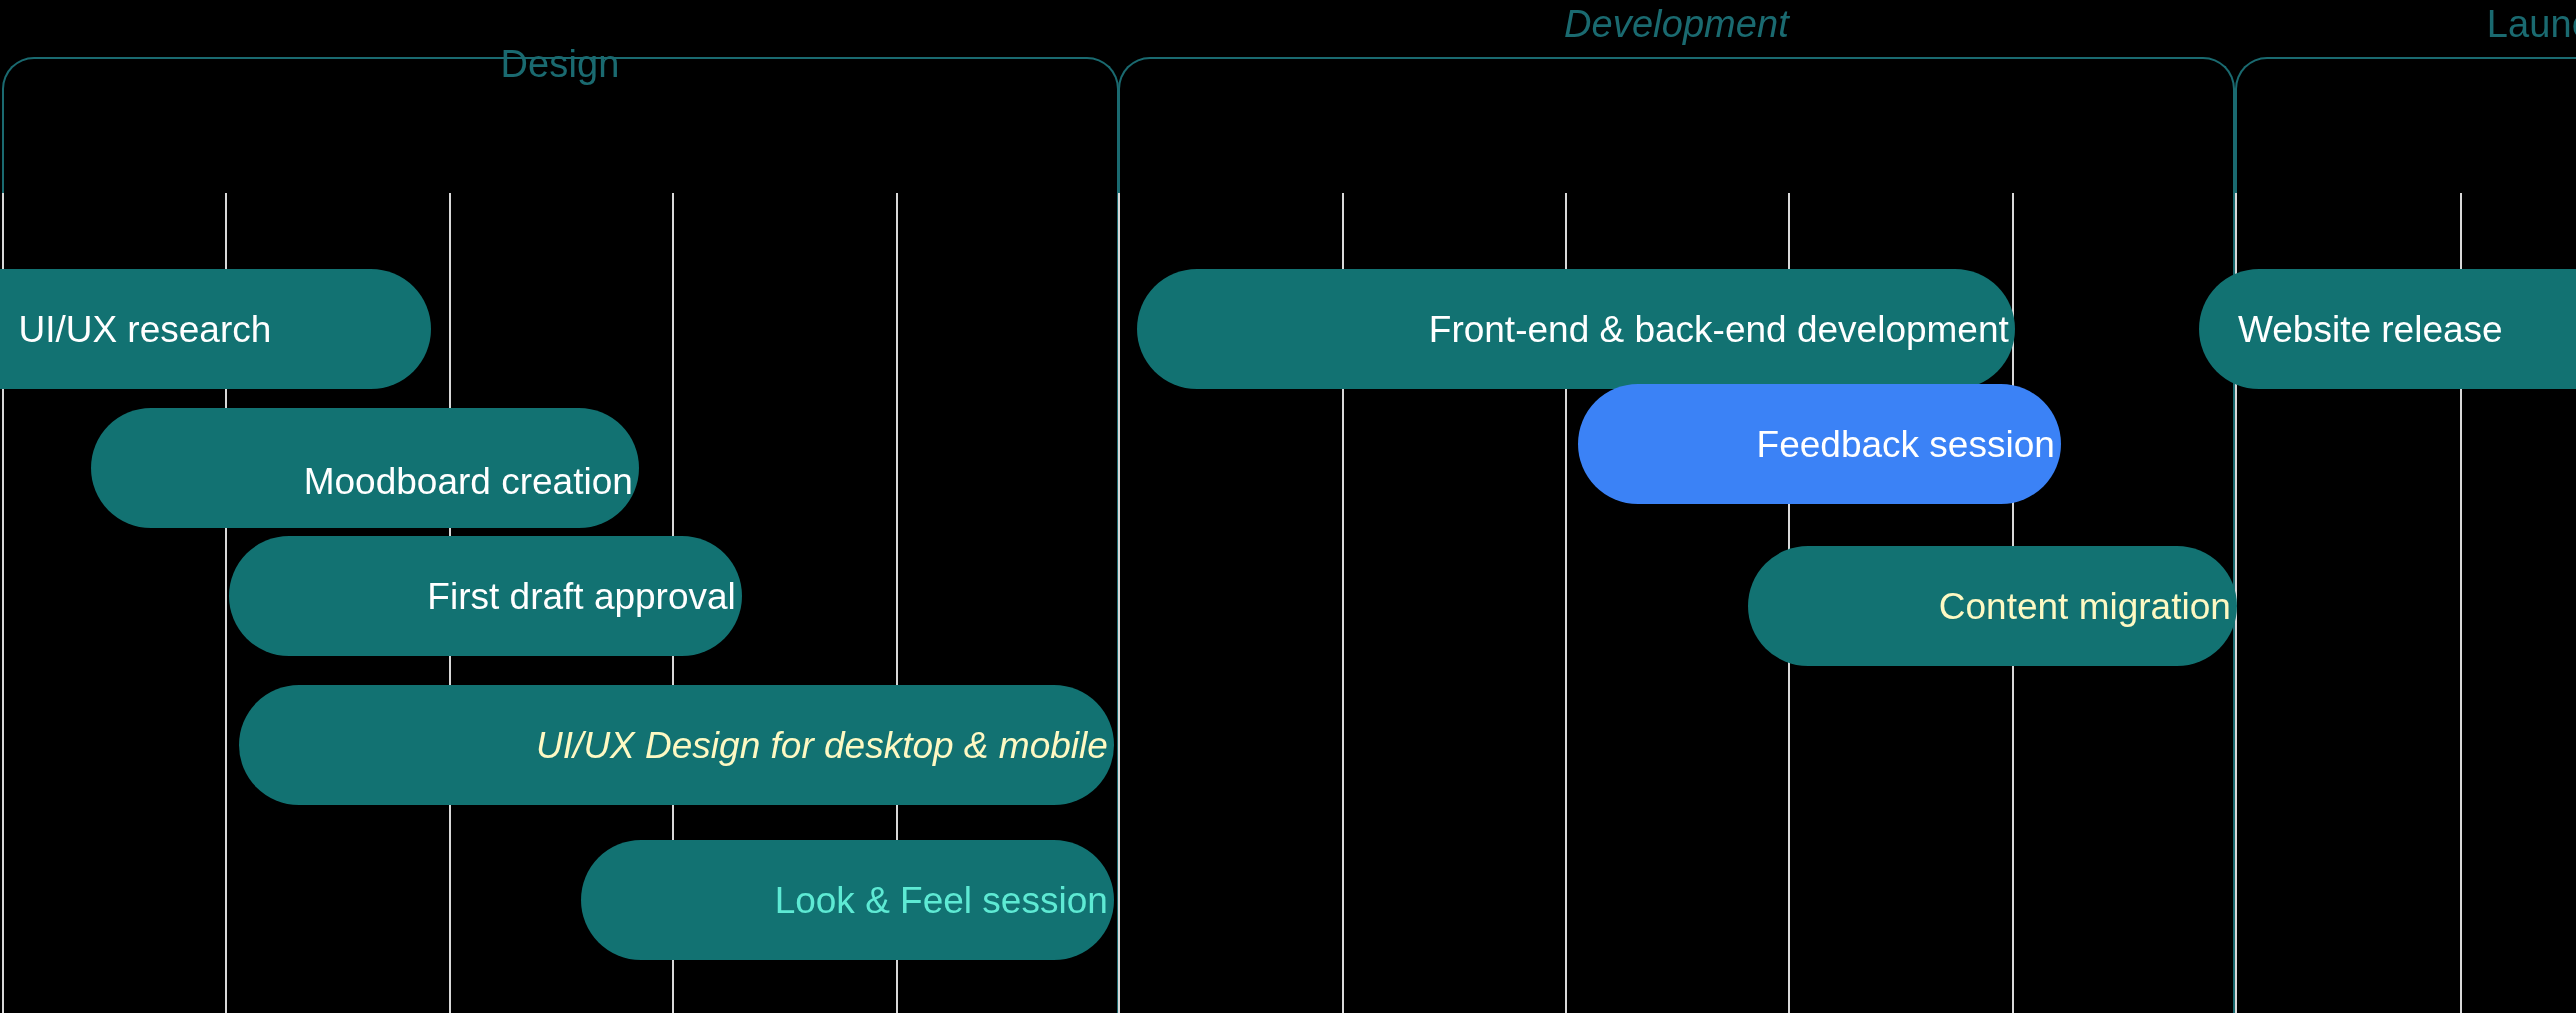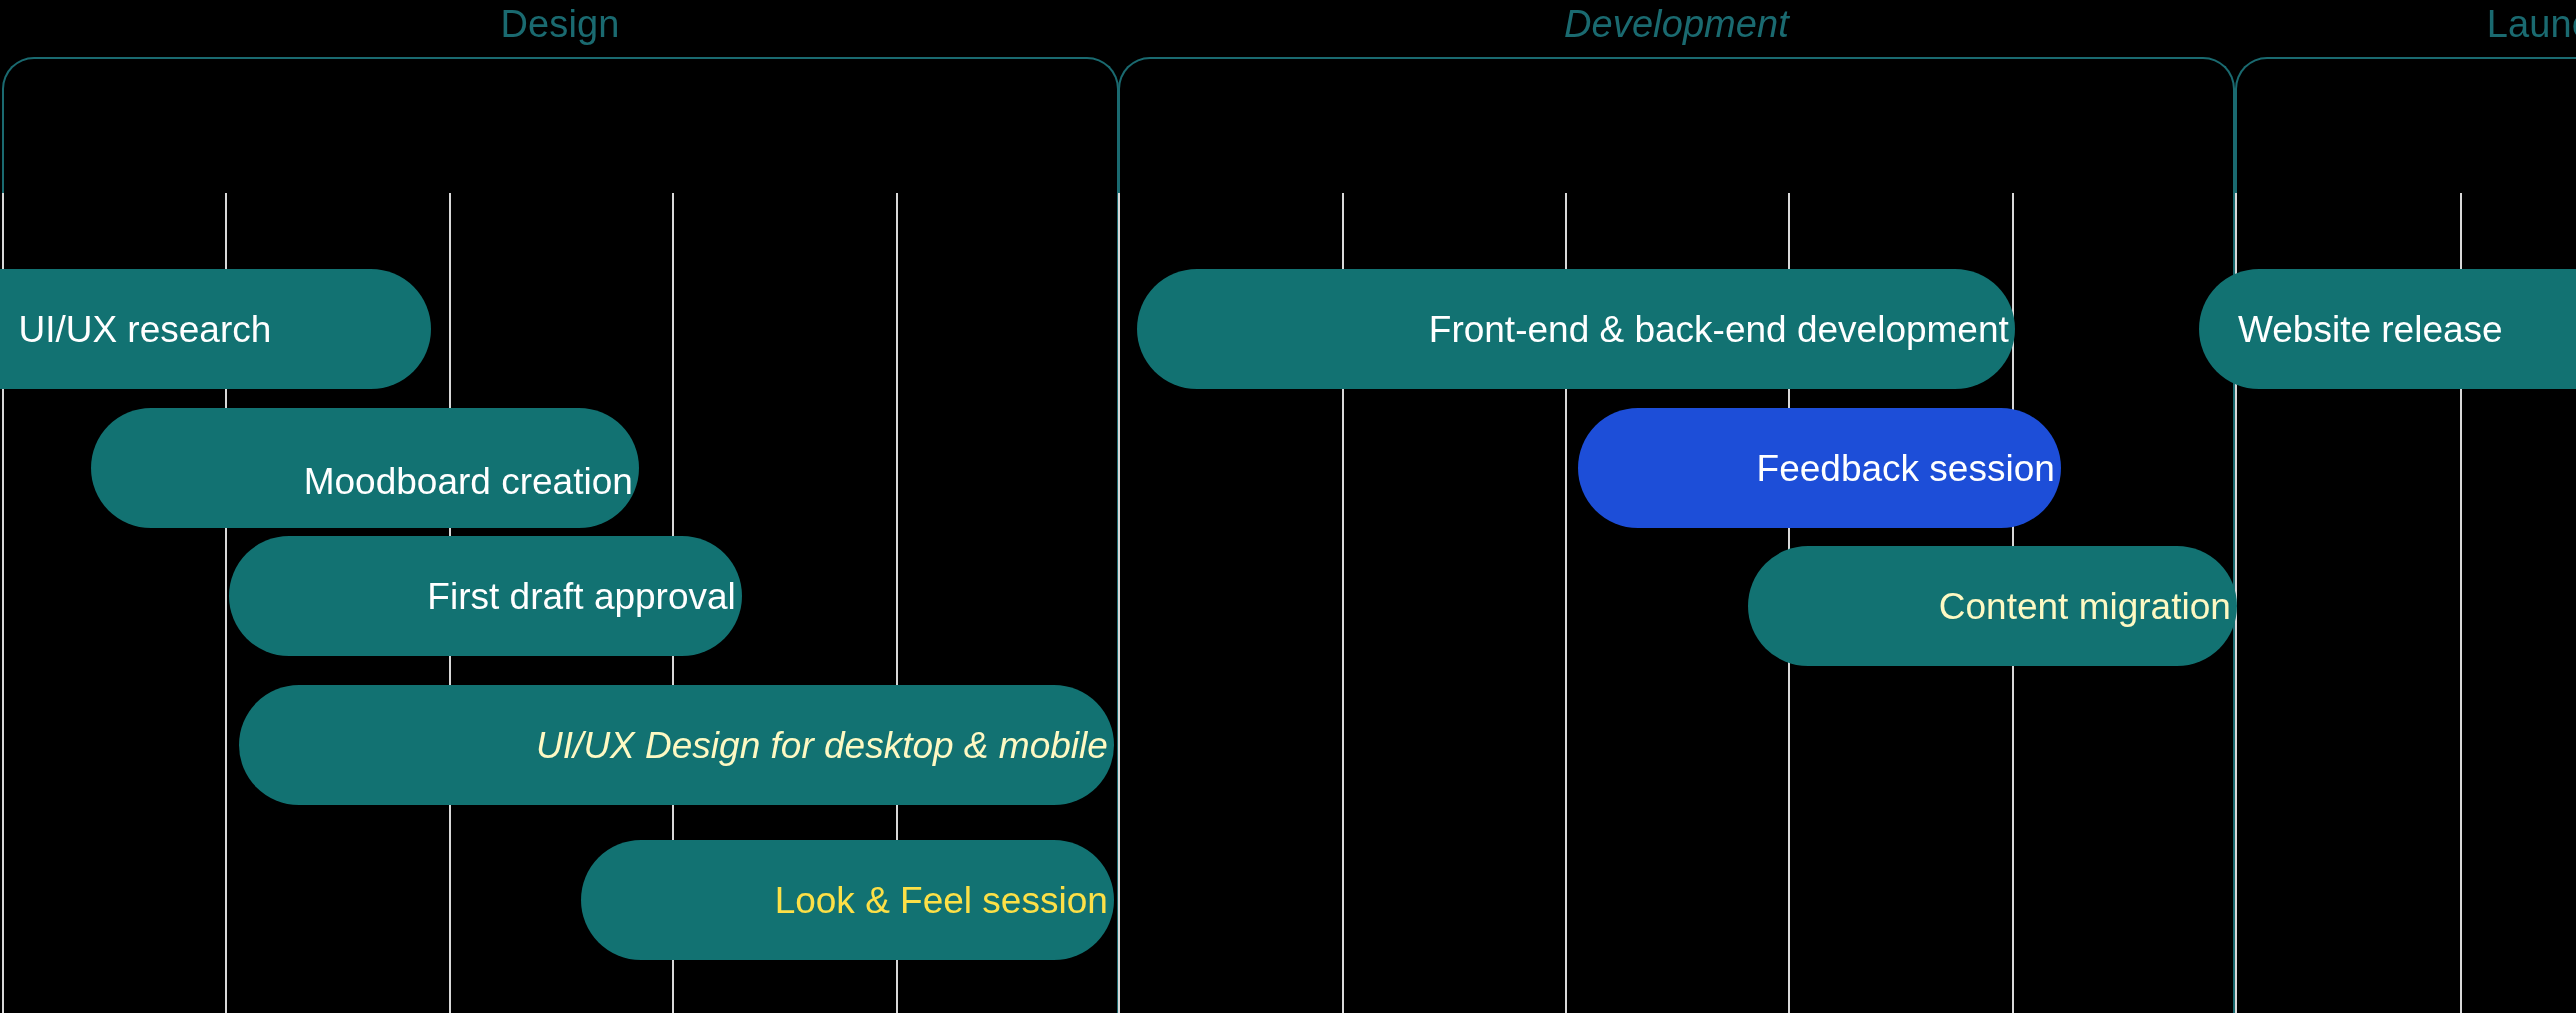--- a/index.html
+++ b/index.html
@@ -73,21 +73,21 @@
     box-sizing: border-box;
   }
   .task-bar.align-left  .task-label { text-align: left;  padding-left: 39px; }
 </style>
 </head>
 <body>
 
 <div id="root">
 
   <div id="phase-labels">
-      <div class="phase-label" style="left: 1.5px; width: 1117px; color: rgb(26, 106, 112);">Design</div>
+      <div class="phase-label" style="left: 1.5px; width: 1117px; color: rgb(26, 106, 112); margin-top: 40px;">Design</div>
       <div class="phase-label" style="left: 1118px; width: 1117px; color: rgb(26, 106, 112); font-style: italic;">Development</div>
       <div class="phase-label" style="left: 2235px; width: 629px; color: rgb(26, 106, 112);">Launch</div>
     </div>
   <div id="brackets">
       <div class="bracket" style="left: 1.5px; top: 57px; width: 1117px; height: 957px; border-color: rgb(26, 106, 112);"></div>
       <div class="bracket" style="left: 1118px; top: 57px; width: 1117px; height: 957px; border-color: rgb(26, 106, 112);"></div>
       <div class="bracket" style="left: 2235px; top: 57px; width: 629px; height: 957px; border-color: rgb(26, 106, 112);"></div>
     </div>
   <div id="grid">
       <div class="gridline" style="left: 1.5px; background: rgb(216, 216, 216);"></div>
@@ -110,26 +110,26 @@
       <div class="task-bar" style="left: 91px; top: 408px; width: 548px; background: rgb(18, 114, 114);">
         <span class="task-label" style="color: rgb(255, 255, 255); margin-top: 26px;">Moodboard creation</span>
       </div>
       <div class="task-bar" style="left: 229px; top: 536px; width: 513px; background: rgb(18, 114, 114);">
         <span class="task-label" style="color: rgb(255, 255, 255);">First draft approval</span>
       </div>
       <div class="task-bar" style="left: 239px; top: 685px; width: 875px; background: rgb(18, 114, 114);">
         <span class="task-label" style="color: #fef9c3; font-style: italic;">UI/UX Design for desktop &amp; mobile</span>
       </div>
       <div class="task-bar" style="left: 581px; top: 840px; width: 533px; background: rgb(18, 114, 114);">
-        <span class="task-label" style="color: #fde047; padding-left: 40px;">Look &amp; Feel session</span>
+        <span class="task-label" style="color: #5eead4; padding-left: 40px;">Look &amp; Feel session</span>
       </div>
       <div class="task-bar" style="left: 1137px; top: 269px; width: 878px; background: rgb(18, 114, 114);">
         <span class="task-label" style="color: rgb(255, 255, 255);">Front-end &amp; back-end development</span>
       </div>
-      <div class="task-bar" style="left: 1578px; top: 408px; width: 483px; background: #1d4ed8;">
+      <div class="task-bar" style="left: 1578px; top: 384px; width: 483px; background: #3b82f6;">
         <span class="task-label" style="color: rgb(255, 255, 255);">Feedback session</span>
       </div>
       <div class="task-bar" style="left: 1748px; top: 546px; width: 489px; background: rgb(18, 114, 114);">
         <span class="task-label" style="color: #fef9c3;">Content migration</span>
       </div>
       <div class="task-bar clip-right align-left" style="left: 2199px; top: 269px; width: 464px; background: rgb(18, 114, 114);">
         <span class="task-label" style="color: rgb(255, 255, 255);">Website release</span>
       </div>
     </div>
 

